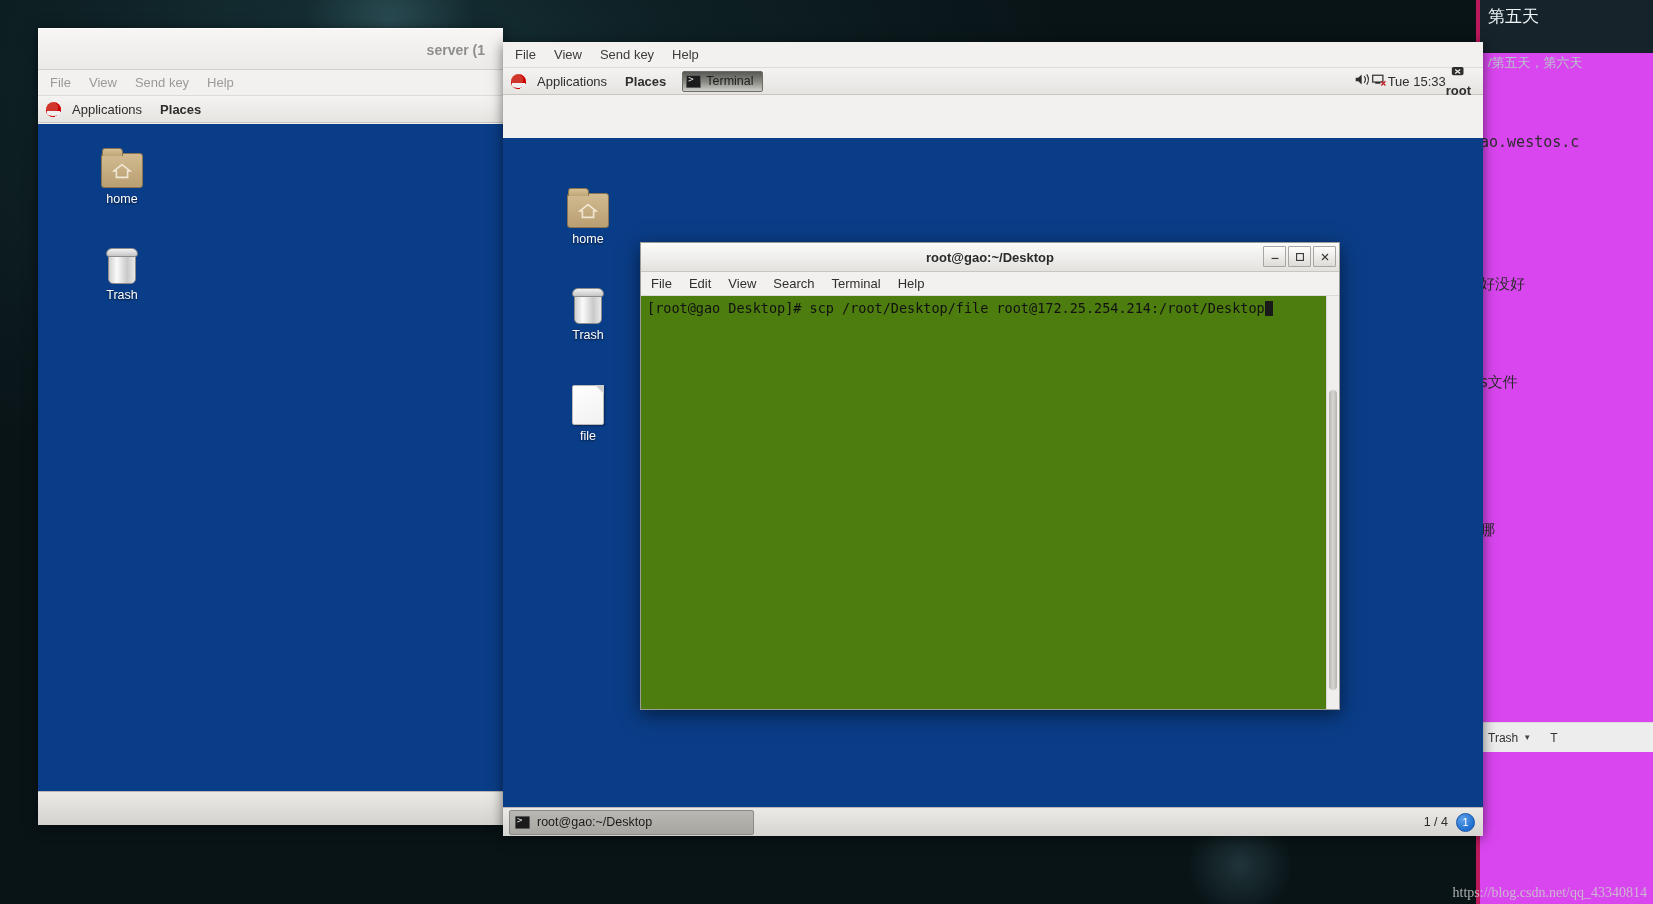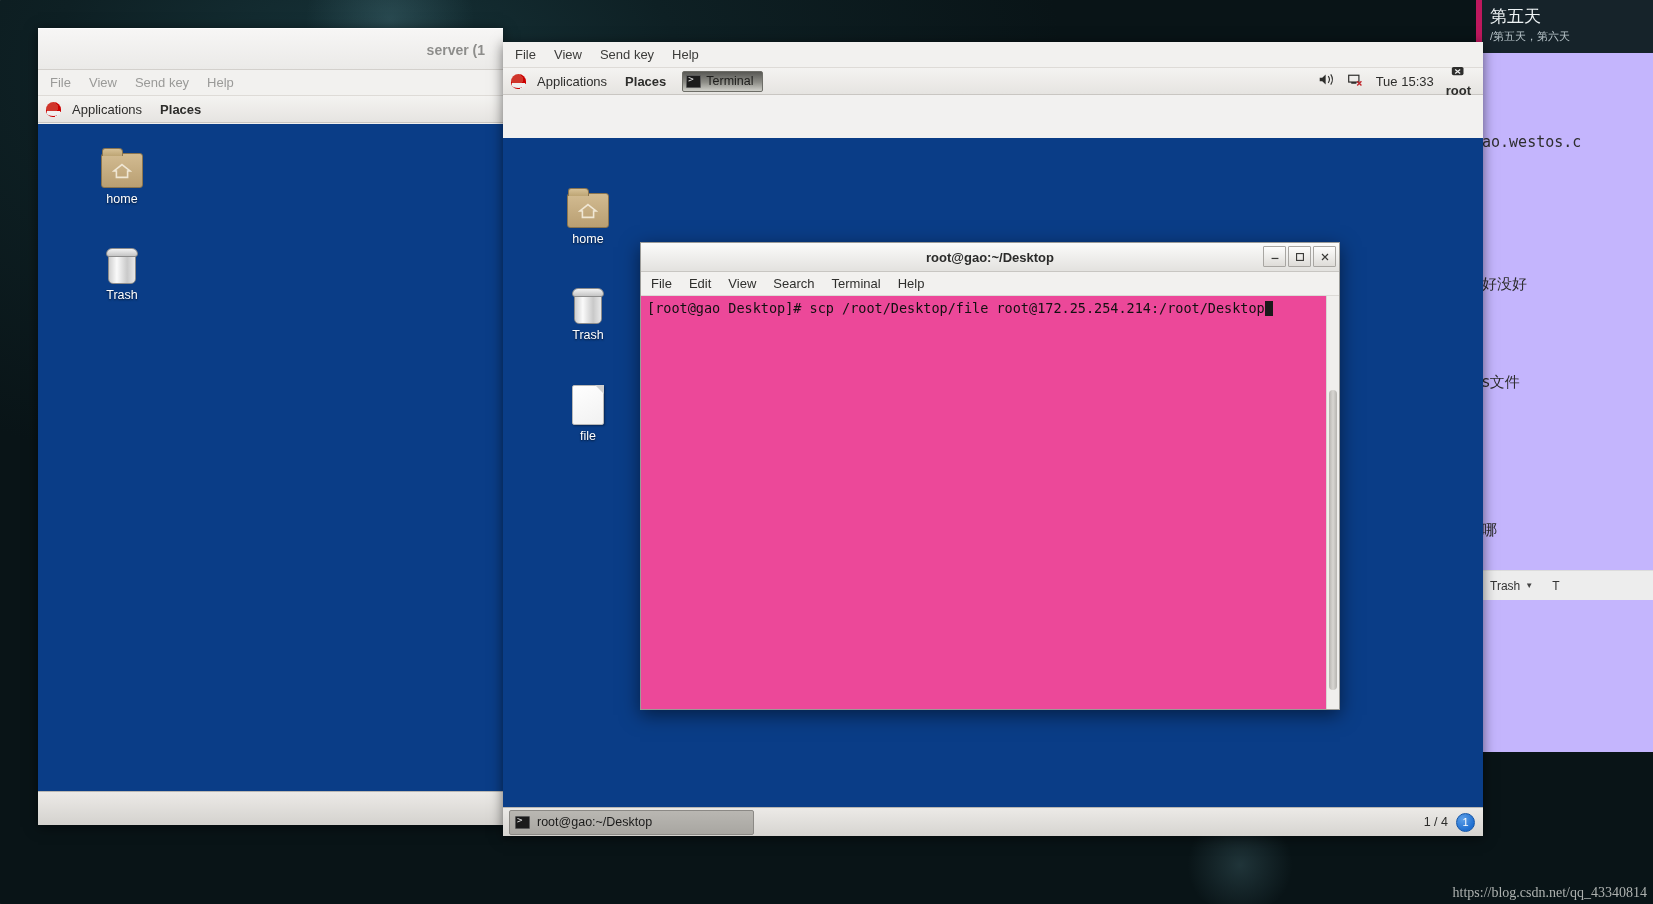--- a/index.html
+++ b/index.html
@@ -21,30 +21,30 @@
       radial-gradient(ellipse 900px 600px at 80% 95%, #123036 0%, #0a1619 60%),
       #0a1316;
   }
   #desktop-bg .glow {
     position: absolute; border-radius: 50%;
     background: radial-gradient(circle, rgba(150,220,235,0.16), rgba(150,220,235,0) 70%);
   }
 
   
   #blog-page {
-    position: absolute; left: 1476px; top: 0; width: 177px; height: 752px;
-    background: #c4b5fd; border-left: 6px solid #be185d;
+    position: absolute; left: 1476px; top: 0; width: 177px; height: 904px;
+    background: #d946ef; border-left: 4px solid #be185d;
     overflow: hidden;
   }
   #blog-header {
     position: absolute; top: 0; left: 0; right: 0; height: 53px;
     background: #16232a; color: #ffffff; padding: 6px 8px;
   }
   #blog-header .bt { font-size: 17px; color:#eef3f5; line-height: 22px;}
-  #blog-header .bs { font-size: 11px; color: #b8c4c9; line-height: 16px; }
+  #blog-header .bs { font-size: 13px; color: #b8c4c9; line-height: 16px; margin-top: 27px; }
   #blog-body { position: absolute; top: 53px; left: 0; right: 0; bottom: 38px; padding: 0 6px; }
   .blog-line { position: absolute; font-size: 15px; color: #2d2d2d; white-space: nowrap;
                font-family: "DejaVu Sans Mono", monospace; }
   .blog-line.cn { font-family: "DejaVu Sans", sans-serif; }
   #blog-footer {
     position: absolute; left: 0; right: 0; bottom: 152px; height: 30px;
     border-top: 1px solid #dcdcdc; background: #ededed;
     display: flex; align-items: center; padding: 0 8px; gap: 5px;
   }
   #blog-footer .mlabel { font-size: 12px; color: #333; }
@@ -105,21 +105,21 @@
   .gn-task .tlabel { font-size: 12.5px; color: #1d1d1b; }
   .term-ico {
     width: 15px; height: 13px; background: #1b1b1b; border: 1px solid #5a5a5a;
     border-radius: 1px; position: relative; flex: 0 0 auto;
   }
   .term-ico::before {
     content: ">"; position: absolute; left: 1px; top: -2px;
     font-size: 9px; color: #e6e6e6; font-family: "DejaVu Sans Mono", monospace;
   }
   .gn-right { margin-left: auto; display: flex; align-items: center;
-              gap: 12px; padding-right: 8px; height: 100%; }
+              padding-right: 8px; height: 100%; }
   .gn-right .clock { font-size: 13px; color: #2e2e2c; }
   .gn-user { display: flex; align-items: center; gap: 5px; font-size: 13px;
              color: #2e2e2c; font-weight: 600; padding-right: 4px; flex-direction: column; }
 
   
   .guest-desktop { background: #0a3d87; position: relative; overflow: hidden; }
   .dicon { position: absolute; width: 74px; text-align: center; cursor: pointer; }
   .dicon .lbl { font-size: 12.5px; color: #ffffff; margin-top: 4px;
                 text-shadow: 0 1px 2px rgba(0,0,0,0.7); }
   .folder {
@@ -187,21 +187,21 @@
     font-size: 11px; color: #3a3a38; cursor: pointer; border-radius: 1px;
   }
   #term-menubar {
     height: 24px; display: flex; align-items: center; gap: 17px;
     padding-left: 10px; background: #f2f1ef;
     border-bottom: 1px solid #dcdad6;
   }
   #term-menubar span { font-size: 13px; color: #2f2f2d; cursor: pointer; }
   #term-body {
     position: absolute; left: 0; right: 0; top: 53px; bottom: 0;
-    background: #ec4899; padding: 4px 6px; overflow: hidden;
+    background: #4d7c0f; padding: 4px 6px; overflow: hidden;
   }
   #term-text {
     font-family: "DejaVu Sans Mono", monospace;
     font-size: 13.5px; color: #111111; white-space: pre; line-height: 17px;
   }
   .cursor-block {
     display: inline-block; width: 8px; height: 15px;
     background: #1a1a1a; vertical-align: -3px;
   }
   #term-scrollbar {

